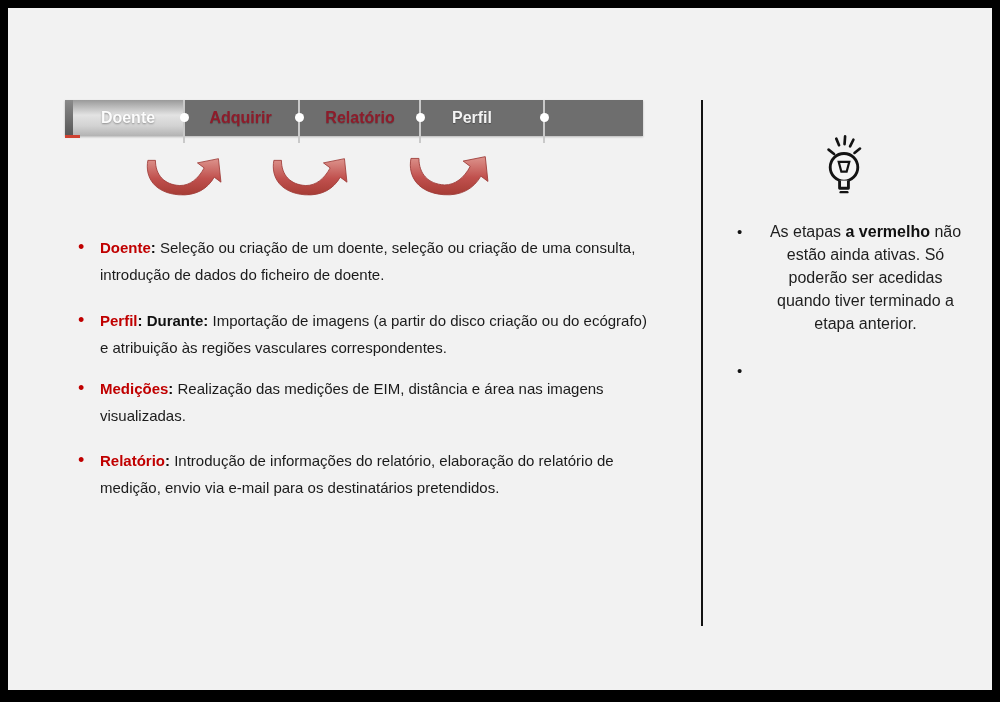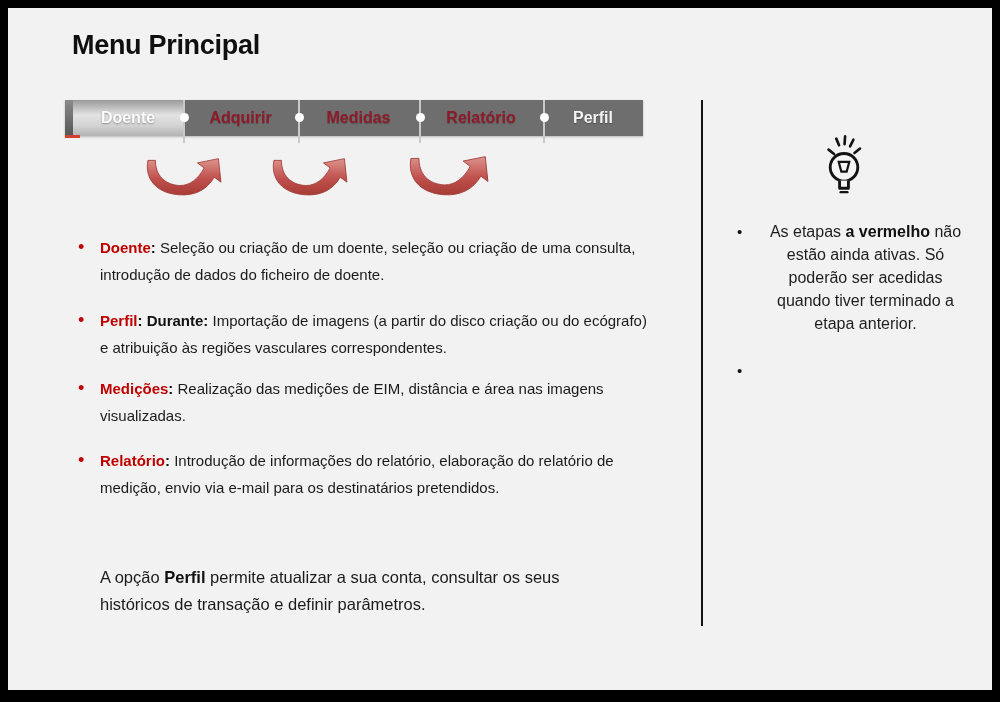--- a/index.html
+++ b/index.html
@@ -63,27 +63,25 @@
   .t-row{display:flex;}
   .t-dot{width:28px;color:#141414;font-size:15px;line-height:23px;padding-left:2px;box-sizing:border-box;}
   .t-text{width:205px;font-size:16px;line-height:23px;color:#1e1e1e;text-align:center;}
   .tmb{margin-bottom:24px}
 </style>
 </head>
 <body>
 
 <div class="slide">
 
-  <div class="title">Menu Principal</div>
 
   <div class="menu-bar">
     <div class="bar-strip"></div>
     <div class="tab tab-active">Doente</div>
     <div class="tab tab-locked w1">Adquirir</div>
-    <div class="tab tab-locked w2">Medidas</div>
     <div class="tab tab-locked w3">Relatório</div>
     <div class="tab tab-available w4">Perfil</div>
 
     <div class="sep" style="left:118px"></div>
     <div class="sep" style="left:233px"></div>
     <div class="sep" style="left:354px"></div>
     <div class="sep" style="left:478px"></div>
     <div class="dot-sep" style="left:115px"></div>
     <div class="dot-sep" style="left:230px"></div>
     <div class="dot-sep" style="left:351px"></div>
@@ -124,21 +122,20 @@
       <div class="b-dot">•</div>
       <div class="b-text"><span class="seg-keyword">Medições</span><span class="seg-bold">: </span><span class="seg-normal">Realização das medições de EIM, distância e área nas imagens visualizadas.</span></div>
     </div>
     <div class="b-row">
       <div class="b-dot">•</div>
       <div class="b-text"><span class="seg-keyword">Relatório</span><span class="seg-bold">: </span><span class="seg-normal">Introdução de informações do relatório, elaboração do relatório de medição, envio via e-mail para os destinatários pretendidos.</span></div>
     </div>
   </div>
 
   <div class="note">
-    <div><span class="seg-normal">A opção </span><span class="seg-bold">Perfil</span><span class="seg-normal"> permite atualizar a sua conta, consultar os seus históricos de transação e definir parâmetros.</span></div>
   </div>
 
   <div class="divider"></div>
 
   <svg class="bulb-box" viewBox="0 0 44 58">
     <g stroke="#131313" stroke-width="2.4" stroke-linecap="round" fill="none">
       <line x1="8" y1="16" x2="13" y2="20"></line>
       <line x1="15" y1="6" x2="17.5" y2="12"></line>
       <line x1="23" y1="4" x2="22.5" y2="11"></line>
       <line x1="30.5" y1="7" x2="27.5" y2="13"></line>

